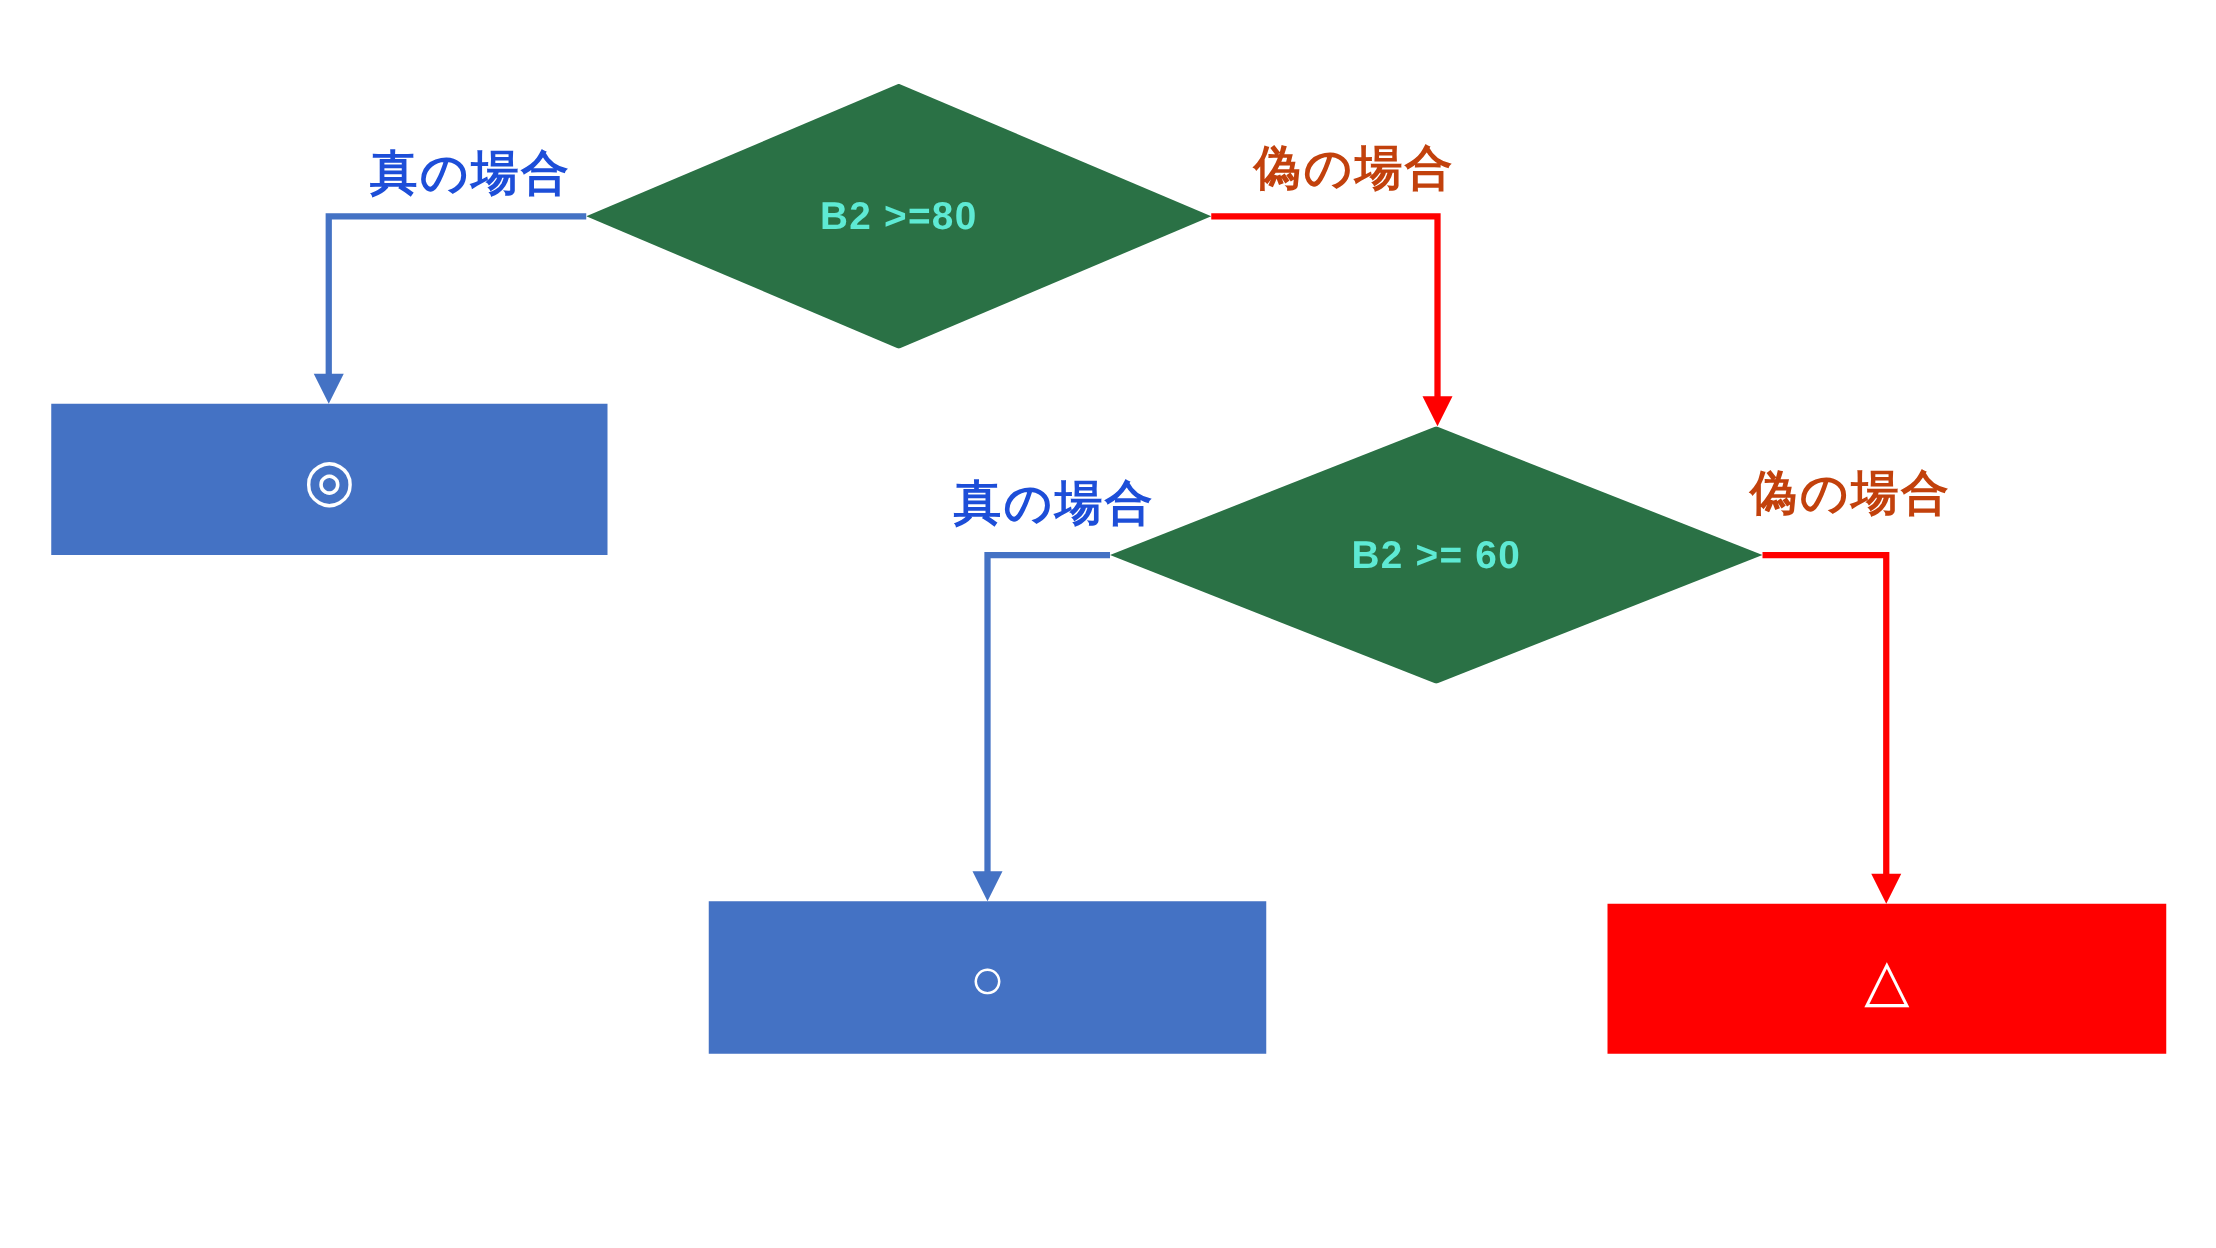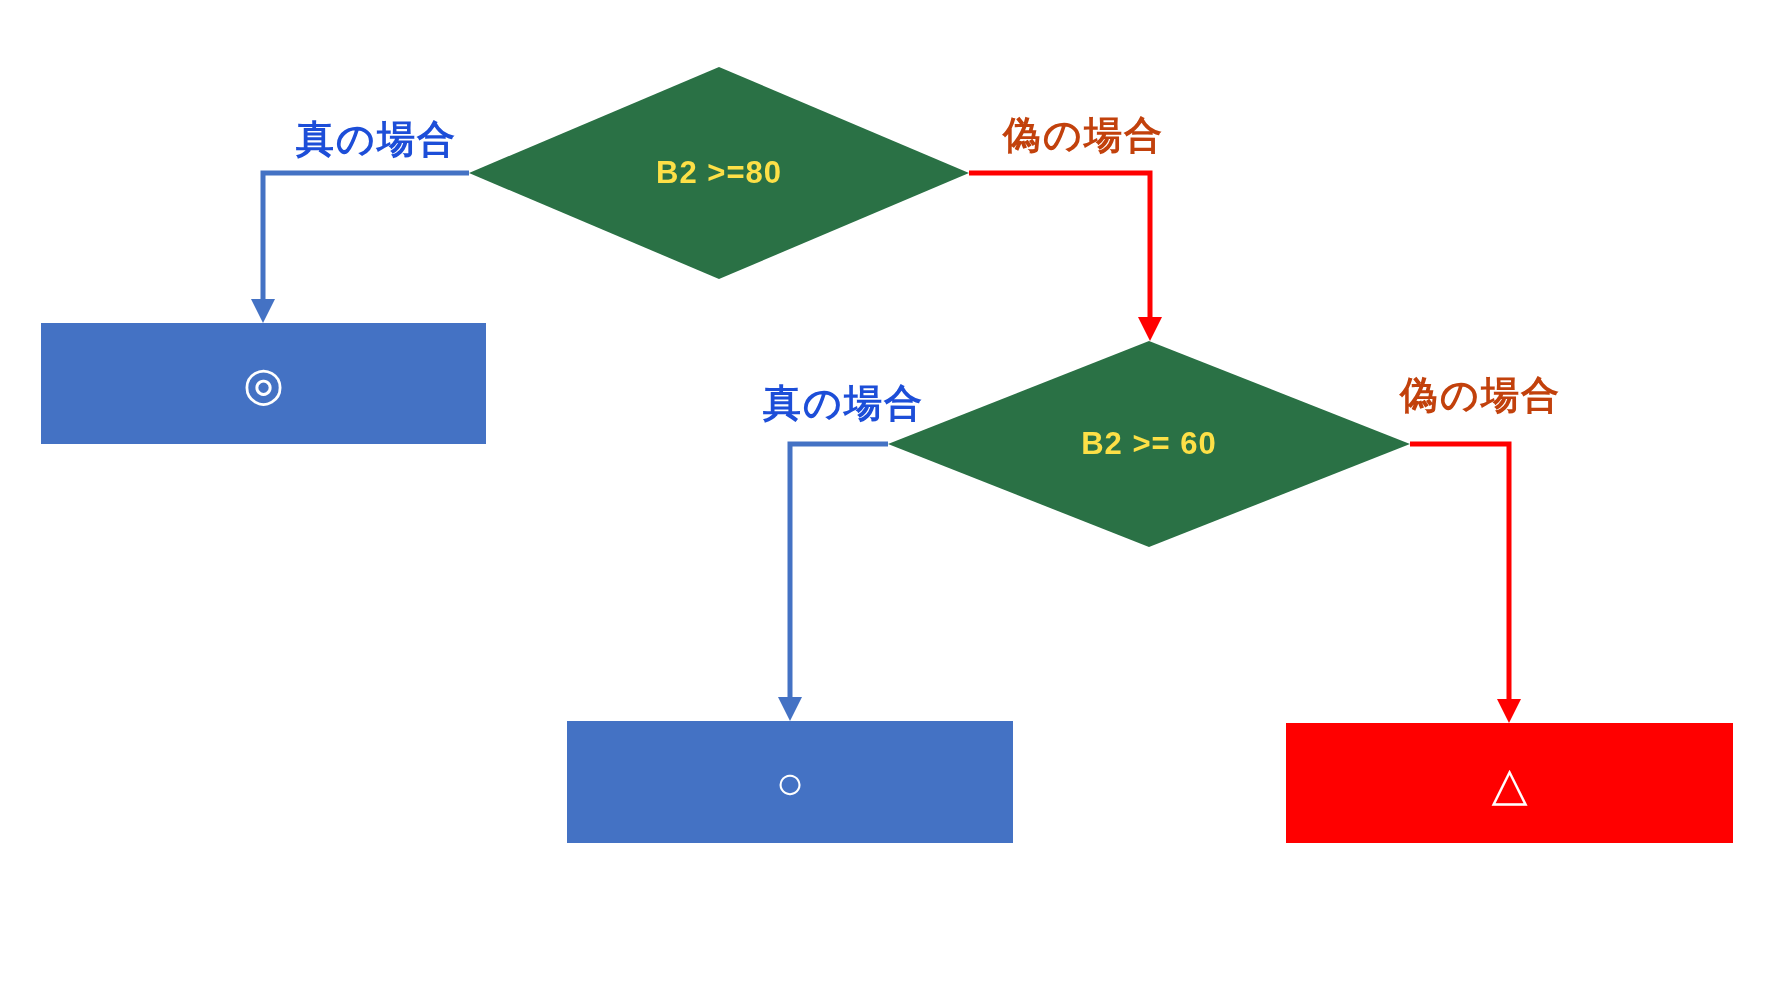--- a/index.html
+++ b/index.html
@@ -21,21 +21,21 @@
   .head-blue { fill: #4472C4; stroke: none; }
   .head-red  { fill: #FF0000; stroke: none; }
 
   .diamond {
     position: absolute;
     display: flex;
     align-items: center;
     justify-content: center;
     background: #2A7145;
     clip-path: polygon(50% 0%, 100% 50%, 50% 100%, 0% 50%);
-    color: #fde047;
+    color: #5eead4;
     font-weight: bold;
     font-size: 31px;
     letter-spacing: 1px;
   }
   #diamond1 { left: 469px; top: 67px;  width: 500px; height: 212px; }
   #diamond2 { left: 888px; top: 341px; width: 522px; height: 206px; }
 
   .result-box {
     position: absolute;
     display: flex;

